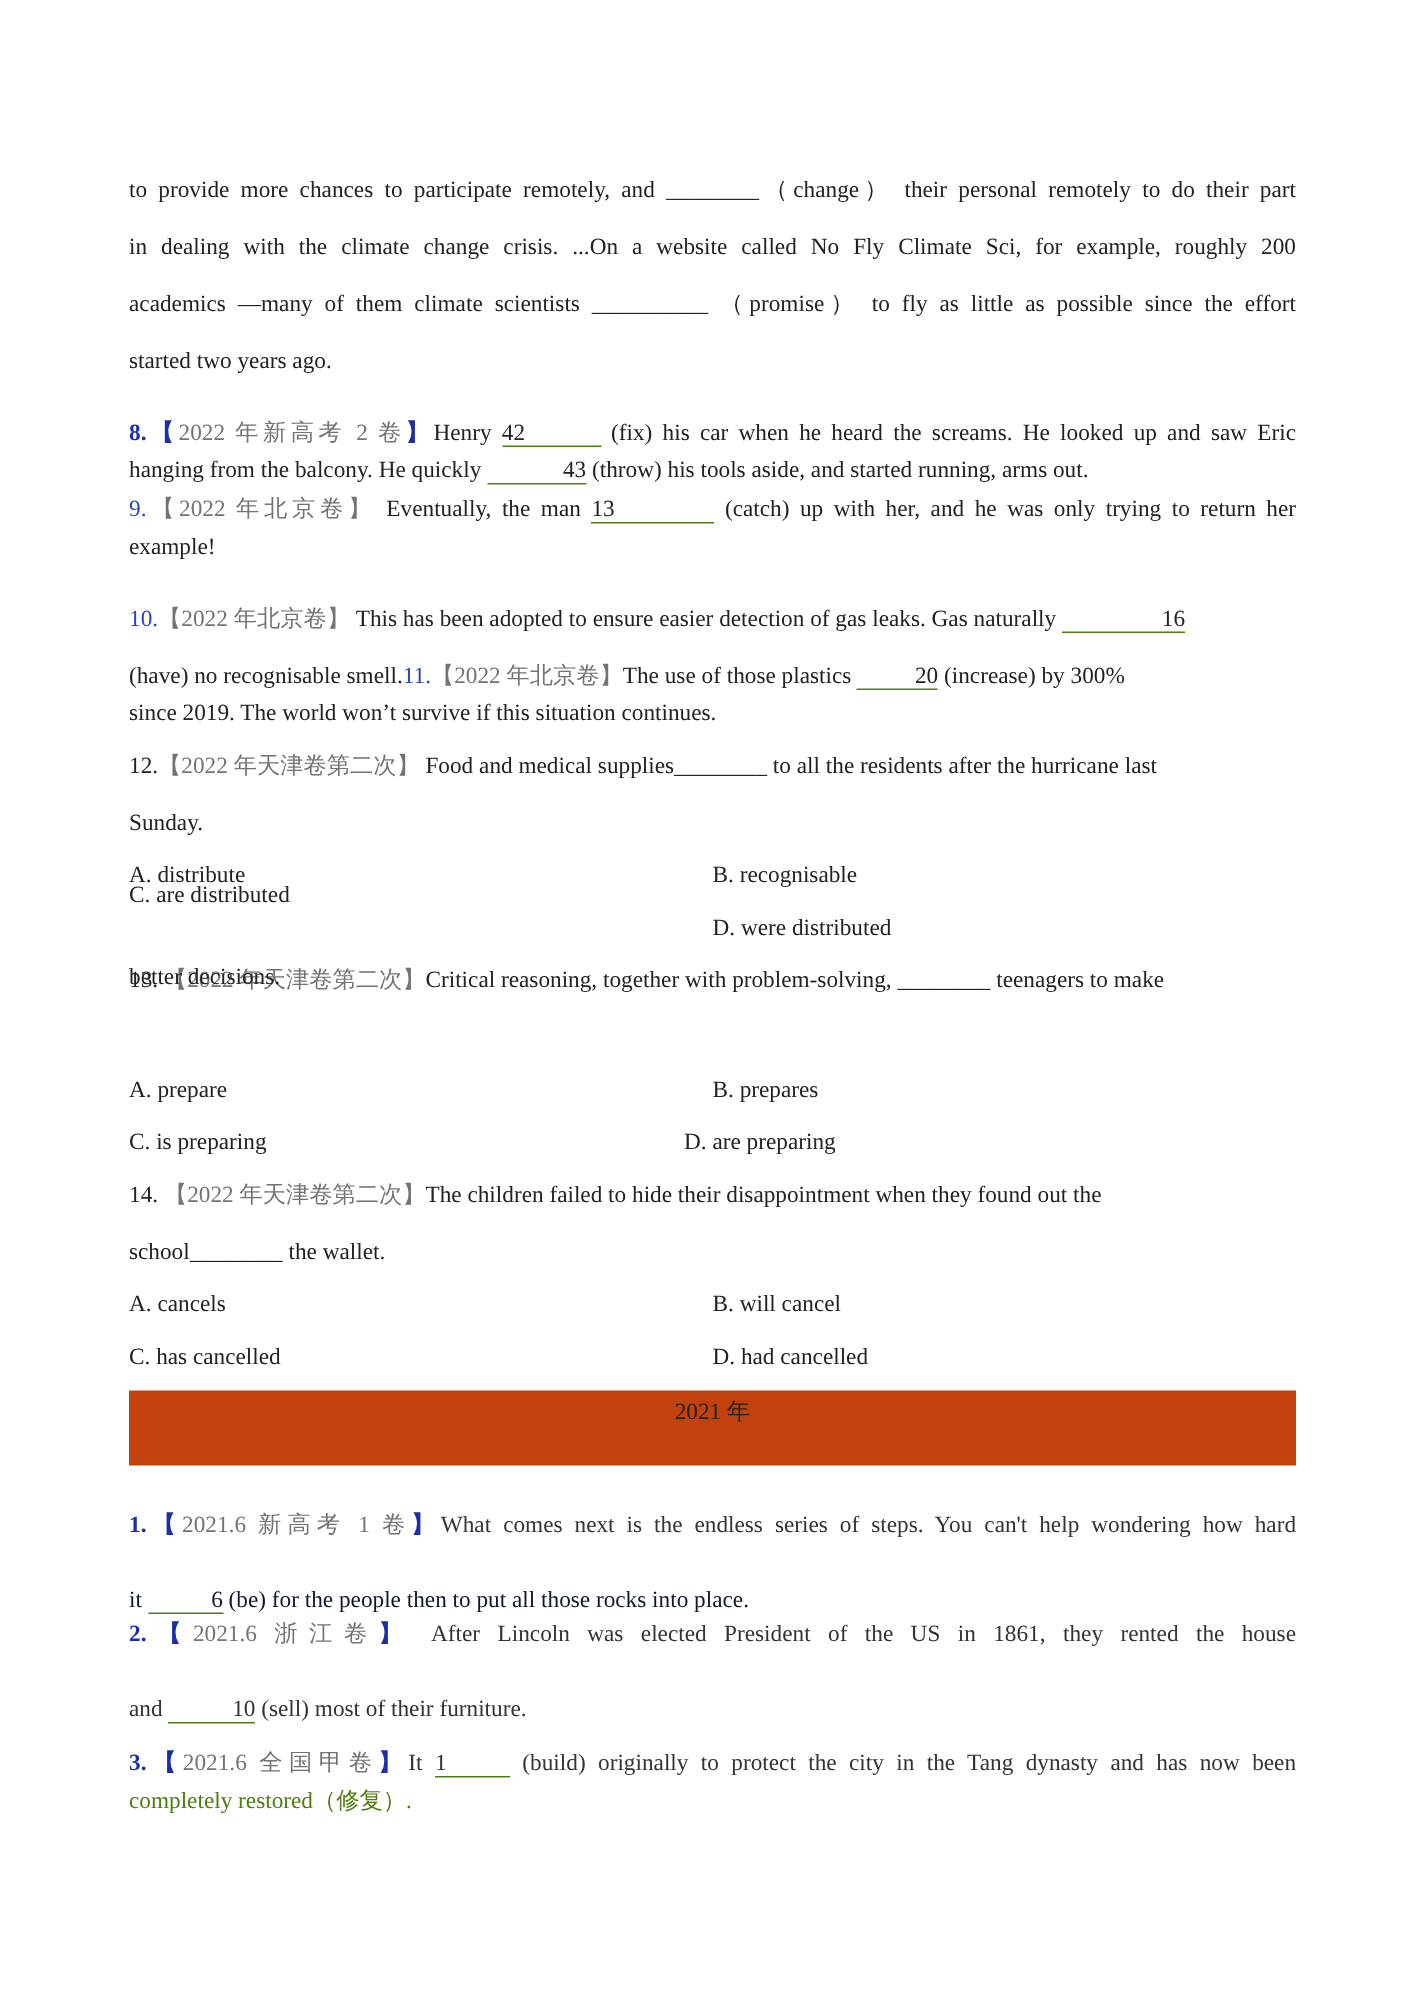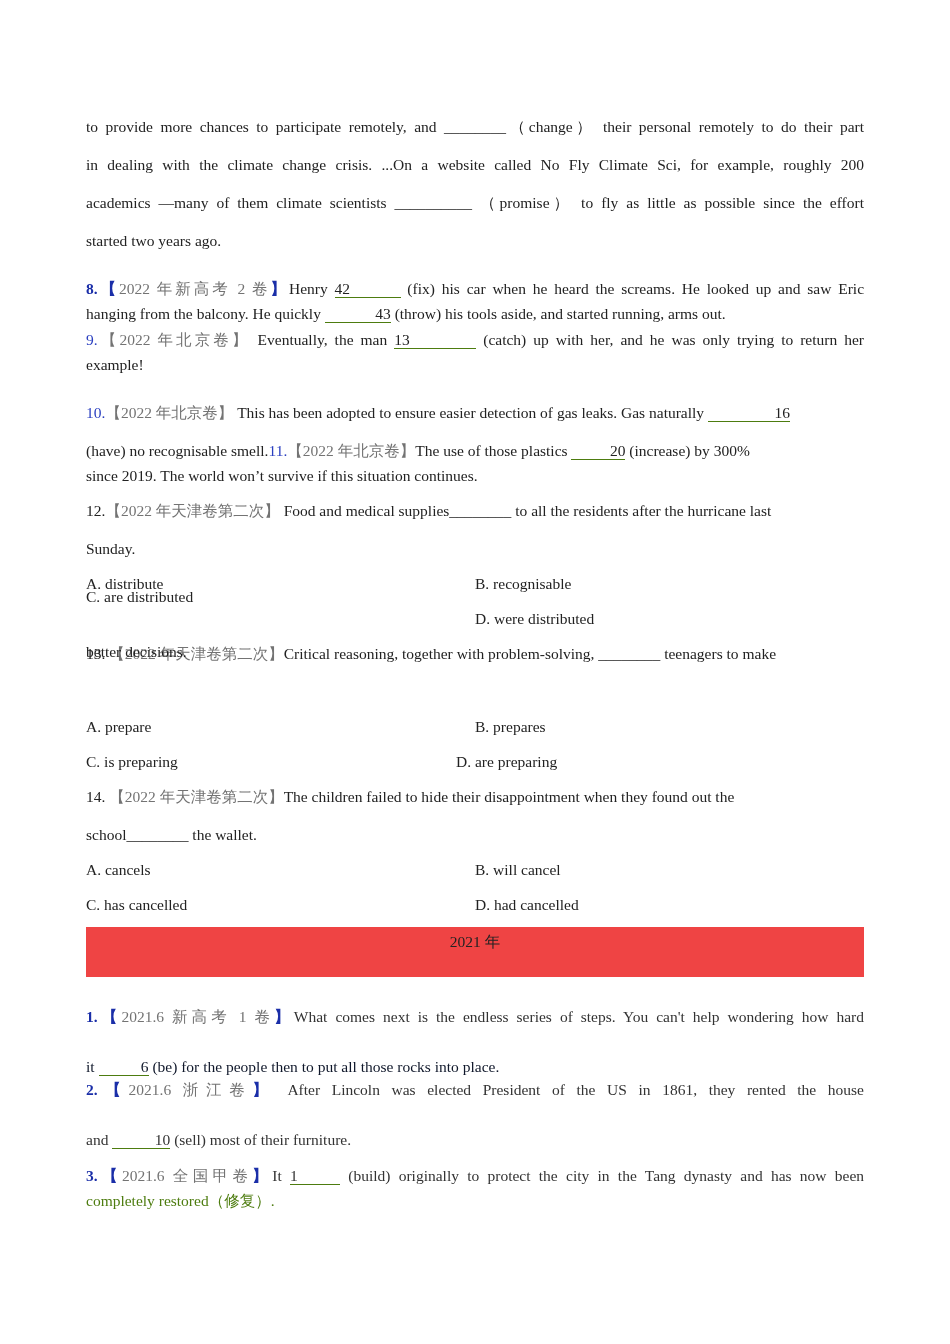--- a/index.html
+++ b/index.html
@@ -7,21 +7,21 @@
          font-family: "Liberation Serif", "DejaVu Serif", serif; color: #222; font-size: 15.5px; }
   .page { position: absolute; left: 86px; top: 0; width: 778px; }
   .line { position: absolute; left: 0; width: 778px; white-space: nowrap; line-height: 20px; }
   .just { text-align: justify; text-align-last: justify; }
   .num-bold { color: #1a2ea8; font-weight: bold; }
   .num-light { color: #2a3fc0; }
   .src { color: #737373; }
   .src-bold-br { color: #1a2ea8; font-weight: bold; }
   .ans { display: inline-block; text-align: right; border-bottom: 1px solid #4d7c0f; line-height: 17px; margin-top: 14px; }
   .opt { position: absolute; white-space: nowrap; line-height: 20px; }
-  .band { position: absolute; left: 86px; top: 927px; width: 778px; height: 50px; background: #ef4444; }
+  .band { position: absolute; left: 86px; top: 927px; width: 778px; height: 50px; background: #c2410c; }
   .band-label { position: absolute; left: 0; width: 100%; top: 5px; text-align: center; line-height: 20px; color: #222; }
 </style>
 </head>
 <body>
 
 <div class="page">
 
   <div class="line just" style="top:117px">
     <span>to provide more chances to participate remotely, and</span>
     <span>________</span><span>（change）  their personal remotely to do their part</span>

